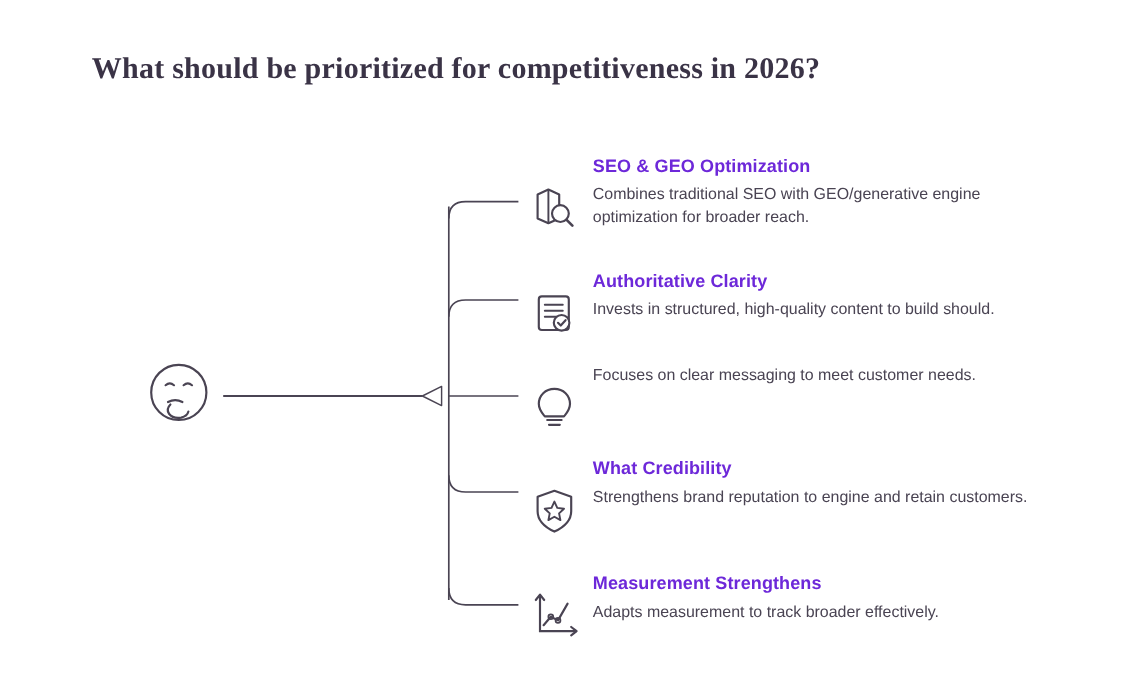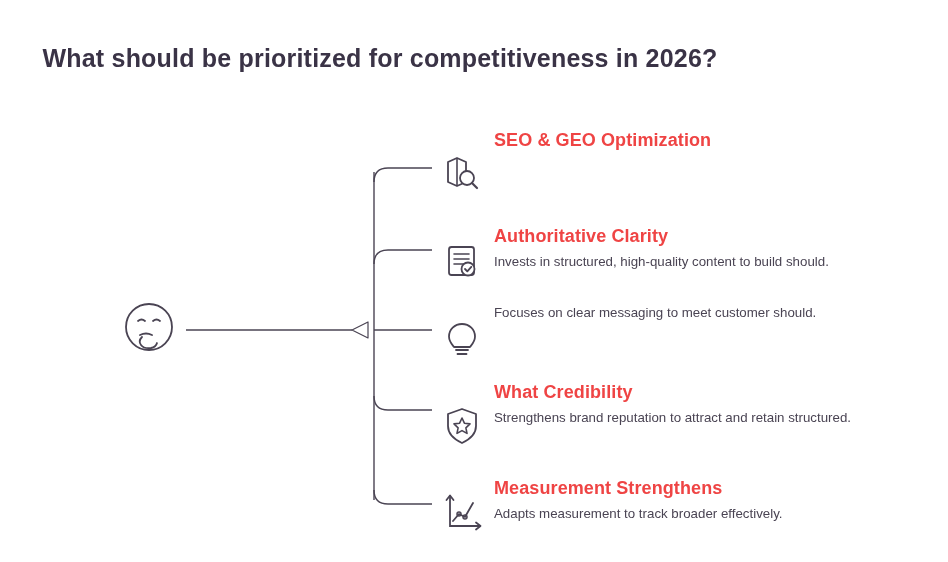--- a/index.html
+++ b/index.html
@@ -19,21 +19,21 @@
     position: relative;
     width: 948px;
     height: 562px;
   }
   .title {
     position: absolute;
     left: 0;
     top: 44px;
     width: 760px;
     text-align: center;
-    font-family: Liberation Sans, sans-serif;
+    font-family: Liberation Serif, serif;
     font-weight: bold;
     font-size: 25px;
     letter-spacing: 0.2px;
     color: #3a3346;
   }
   
   .connectors {
     position: absolute;
     left: 0;
     top: 0;
@@ -67,23 +67,23 @@
     height: 48px;
   }
   .branch .text {
     position: absolute;
     left: 54px;
     top: 0;
     width: 400px;
   }
   .branch h3 {
     margin: 0 0 6px 0;
-    font-size: 18px;
+    font-size: 15px;
     font-weight: bold;
-    color: #ef4444;
+    color: #6d28d9;
     letter-spacing: 0.1px;
     line-height: 1.15;
   }
   .branch p {
     margin: 0;
     font-size: 13.3px;
     line-height: 1.42;
     color: #4a4453;
     max-width: 375px;
   }
@@ -140,20 +140,21 @@
       <div class="icon">
         <svg viewBox="0 0 44 44" xmlns="http://www.w3.org/2000/svg">
           <path d="M8 10 L17 6 L26 10 L26 30 L17 34 L8 30 Z" fill="none" stroke="#4a4453" stroke-width="1.8" stroke-linejoin="round"></path>
           <path d="M17 6 L17 34" fill="none" stroke="#4a4453" stroke-width="1.6"></path>
           <circle cx="27" cy="26" r="7" fill="#ffffff" stroke="#4a4453" stroke-width="1.8"></circle>
           <path d="M32 31 L37 36" fill="none" stroke="#4a4453" stroke-width="2.2" stroke-linecap="round"></path>
         </svg>
       </div>
       <div class="text">
         <h3>SEO &amp; GEO Optimization</h3>
+        <p>Combines traditional SEO with GEO/generative engine optimization for broader reach.</p>
       </div>
     </div>
 
     <div class="branch b1">
       <div class="icon">
         <svg viewBox="0 0 44 44" xmlns="http://www.w3.org/2000/svg">
           <rect x="9" y="7" width="25" height="28" rx="2.5" fill="none" stroke="#4a4453" stroke-width="1.8"></rect>
           <path d="M14 14 L29 14 M14 19 L29 19 M14 24 L24 24" fill="none" stroke="#4a4453" stroke-width="1.6" stroke-linecap="round"></path>
           <circle cx="28" cy="29" r="6.5" fill="#ffffff" stroke="#4a4453" stroke-width="1.8"></circle>
           <path d="M25 29 L27.3 31.3 L31.3 26.8" fill="none" stroke="#4a4453" stroke-width="1.8" stroke-linecap="round" stroke-linejoin="round"></path>
@@ -166,34 +167,34 @@
     </div>
 
     <div class="branch b2">
       <div class="icon">
         <svg viewBox="0 0 44 44" xmlns="http://www.w3.org/2000/svg">
           <path d="M22 6 C14.5 6 9 11.5 9 18.5 C9 23.5 12 26.5 14 29 L30 29 C32 26.5 35 23.5 35 18.5 C35 11.5 29.5 6 22 6 Z" fill="none" stroke="#4a4453" stroke-width="1.8" stroke-linejoin="round"></path>
           <path d="M16 32 L28 32 M17.5 36 L26.5 36" fill="none" stroke="#4a4453" stroke-width="1.8" stroke-linecap="round"></path>
         </svg>
       </div>
       <div class="text">
-        <p>Focuses on clear messaging to meet customer should.</p>
+        <p>Focuses on clear messaging to meet customer needs.</p>
       </div>
     </div>
 
     <div class="branch b3">
       <div class="icon">
         <svg viewBox="0 0 44 44" xmlns="http://www.w3.org/2000/svg">
           <path d="M22 5 L36 10 L36 22 C36 30 29.5 35.5 22 39 C14.5 35.5 8 30 8 22 L8 10 Z" fill="none" stroke="#4a4453" stroke-width="1.8" stroke-linejoin="round"></path>
           <path d="M22 14 L24.4 19.2 L30 19.9 L25.9 23.8 L27 29.4 L22 26.6 L17 29.4 L18.1 23.8 L14 19.9 L19.6 19.2 Z" fill="none" stroke="#4a4453" stroke-width="1.6" stroke-linejoin="round"></path>
         </svg>
       </div>
       <div class="text">
         <h3>What Credibility</h3>
-        <p>Strengthens brand reputation to attract and retain structured.</p>
+        <p>Strengthens brand reputation to engine and retain customers.</p>
       </div>
     </div>
 
     <div class="branch b4">
       <div class="icon">
         <svg viewBox="0 0 44 44" xmlns="http://www.w3.org/2000/svg">
           <path d="M10 4 L10 34 L40 34" fill="none" stroke="#4a4453" stroke-width="1.8" stroke-linecap="round"></path>
           <path d="M6.5 8 L10 3.5 L13.5 8" fill="none" stroke="#4a4453" stroke-width="1.8" stroke-linecap="round" stroke-linejoin="round"></path>
           <path d="M36 30.5 L40.5 34 L36 37.5" fill="none" stroke="#4a4453" stroke-width="1.8" stroke-linecap="round" stroke-linejoin="round"></path>
           <path d="M13 29 L19 22 L25 25 L33 11" fill="none" stroke="#4a4453" stroke-width="1.8" stroke-linecap="round" stroke-linejoin="round"></path>

